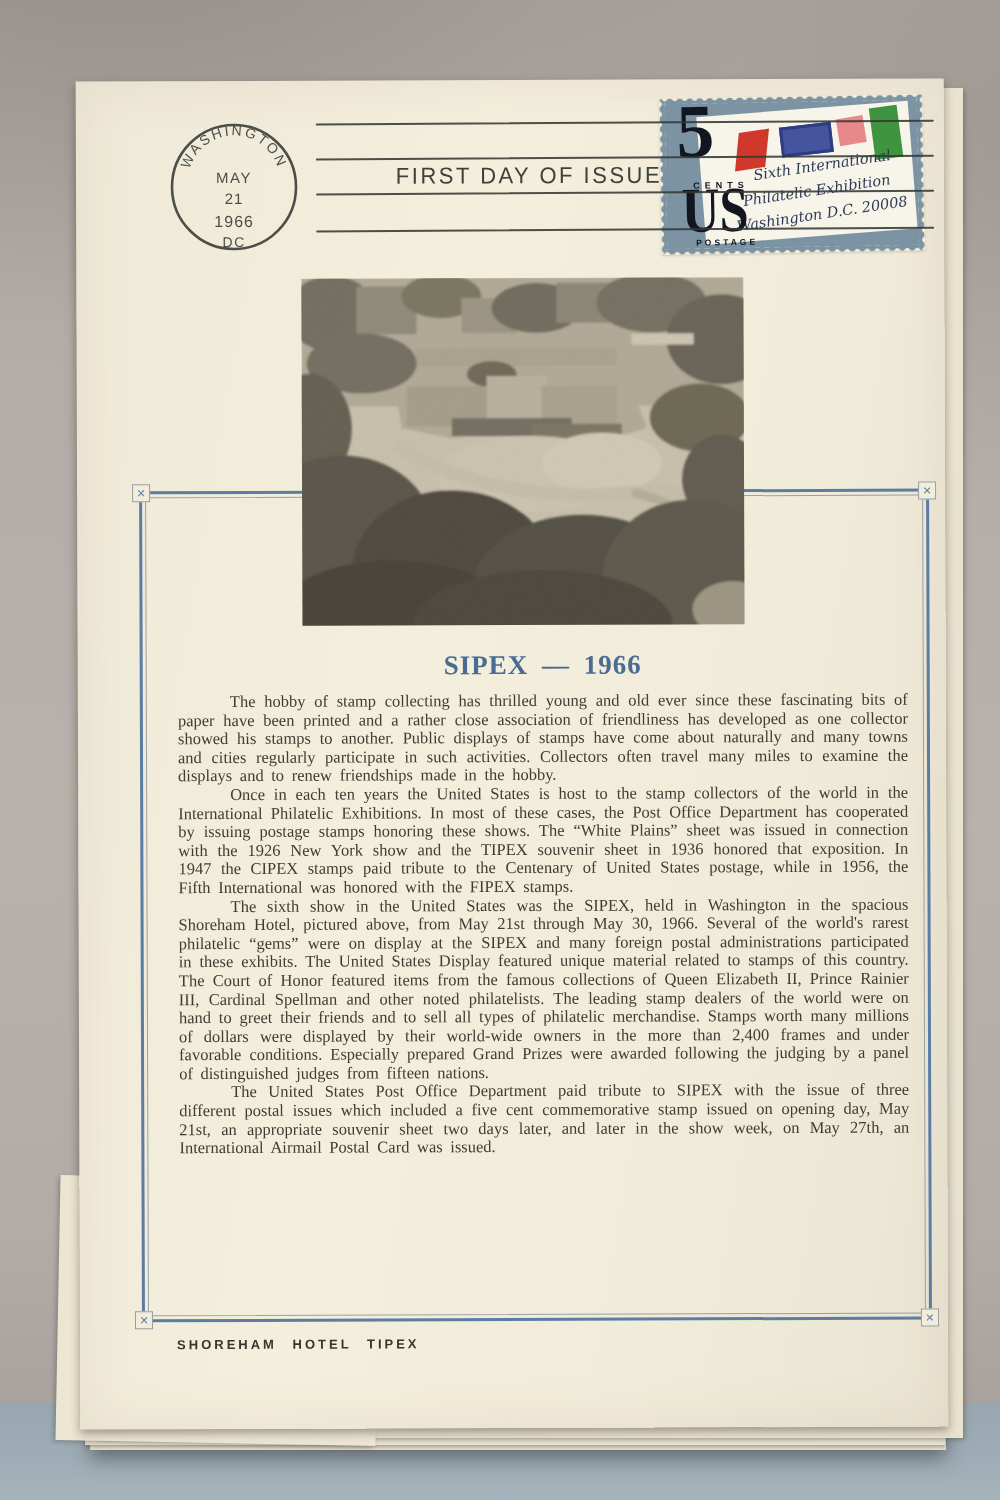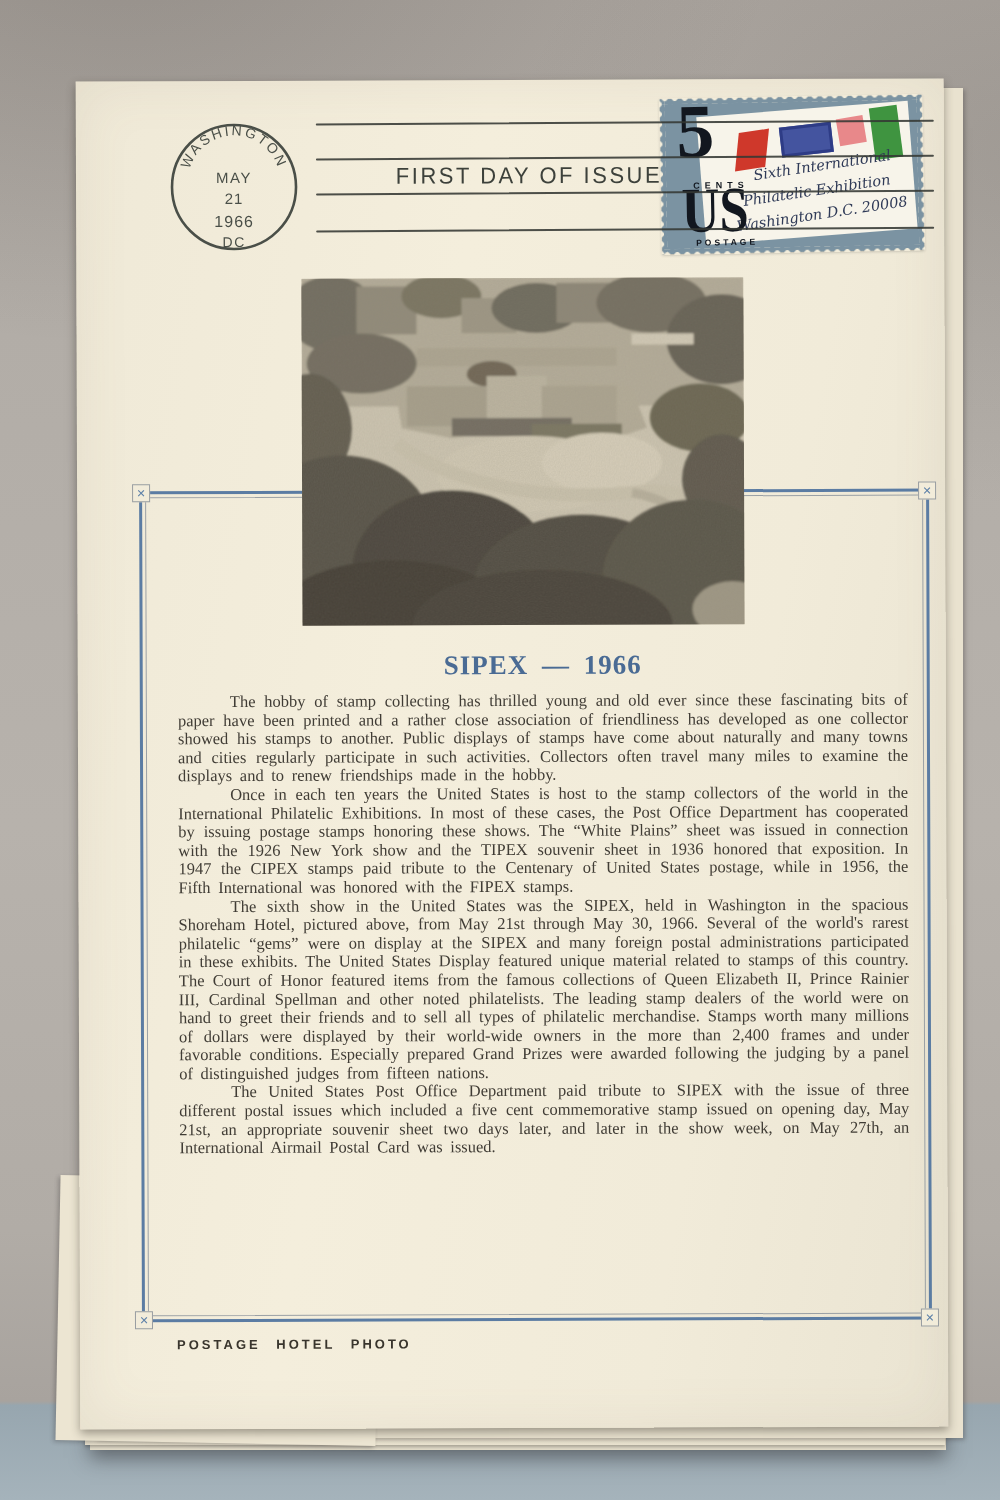--- a/index.html
+++ b/index.html
@@ -166,21 +166,21 @@
     <rect width="442" height="347" filter="url(#noise)" opacity="0.45"></rect>
   </svg>
 
   <div class="title">SIPEX — 1966</div>
   <div class="text-col">
     <p>The hobby of stamp collecting has thrilled young and old ever since these fascinating bits of paper have been printed and a rather close association of friendliness has developed as one collector showed his stamps to another.  Public displays of stamps have come about naturally and many towns and cities regularly participate in such activities.  Collectors often travel many miles to examine the displays and to renew friendships made in the hobby.</p>
     <p>Once in each ten years the United States is host to the stamp collectors of the world in the International Philatelic Exhibitions.  In most of these cases, the Post Office Department has cooperated by issuing postage stamps honoring these shows.  The “White Plains” sheet was issued in connection with the 1926 New York show and the TIPEX souvenir sheet in 1936 honored that exposition.  In 1947 the CIPEX stamps paid tribute to the Centenary of United States postage, while in 1956, the Fifth International was honored with the FIPEX stamps.</p>
     <p>The sixth show in the United States was the SIPEX, held in Washington in the spacious Shoreham Hotel, pictured above, from May 21st through May 30, 1966.  Several of the world's rarest philatelic “gems” were on display at the SIPEX and many foreign postal administrations participated in these exhibits.  The United States Display featured unique material related to stamps of this country.  The Court of Honor featured items from the famous collections of Queen Elizabeth II, Prince Rainier III, Cardinal Spellman and other noted philatelists.  The leading stamp dealers of the world were on hand to greet their friends and to sell all types of philatelic merchandise.  Stamps worth many millions of dollars were displayed by their world-wide owners in the more than 2,400 frames and under favorable conditions.  Especially prepared Grand Prizes were awarded following the judging by a panel of distinguished judges from fifteen nations.</p>
     <p>The United States Post Office Department paid tribute to SIPEX with the issue of three different postal issues which included a five cent commemorative stamp issued on opening day, May 21st, an appropriate souvenir sheet two days later, and later in the show week, on May 27th, an International Airmail Postal Card was issued.</p>
   </div>
-  <div class="caption">POSTAGE HOTEL PHOTO</div>
+  <div class="caption">SHOREHAM HOTEL TIPEX</div>
 
   <svg class="postmark" viewBox="0 0 132 132">
     <circle cx="66" cy="66" r="62" fill="none" stroke="#3c423c" stroke-width="2.6"></circle>
     <path id="arcTop" d="M 21,70 A 46,46 0 1 1 111,70" fill="none"></path>
     <text font-family="Liberation Sans, sans-serif" font-size="14" letter-spacing="2.4" fill="#3c423c">
       <textPath href="#arcTop" startOffset="50%" text-anchor="middle">WASHINGTON</textPath>
     </text>
     <text x="66" y="62" text-anchor="middle" font-family="Liberation Sans, sans-serif" font-size="15" letter-spacing="1.5" fill="#3c423c">MAY</text>
     <text x="66" y="83" text-anchor="middle" font-family="Liberation Sans, sans-serif" font-size="15" letter-spacing="1" fill="#3c423c">21</text>
     <text x="66" y="106" text-anchor="middle" font-family="Liberation Sans, sans-serif" font-size="16" letter-spacing="1" fill="#3c423c">1966</text>

